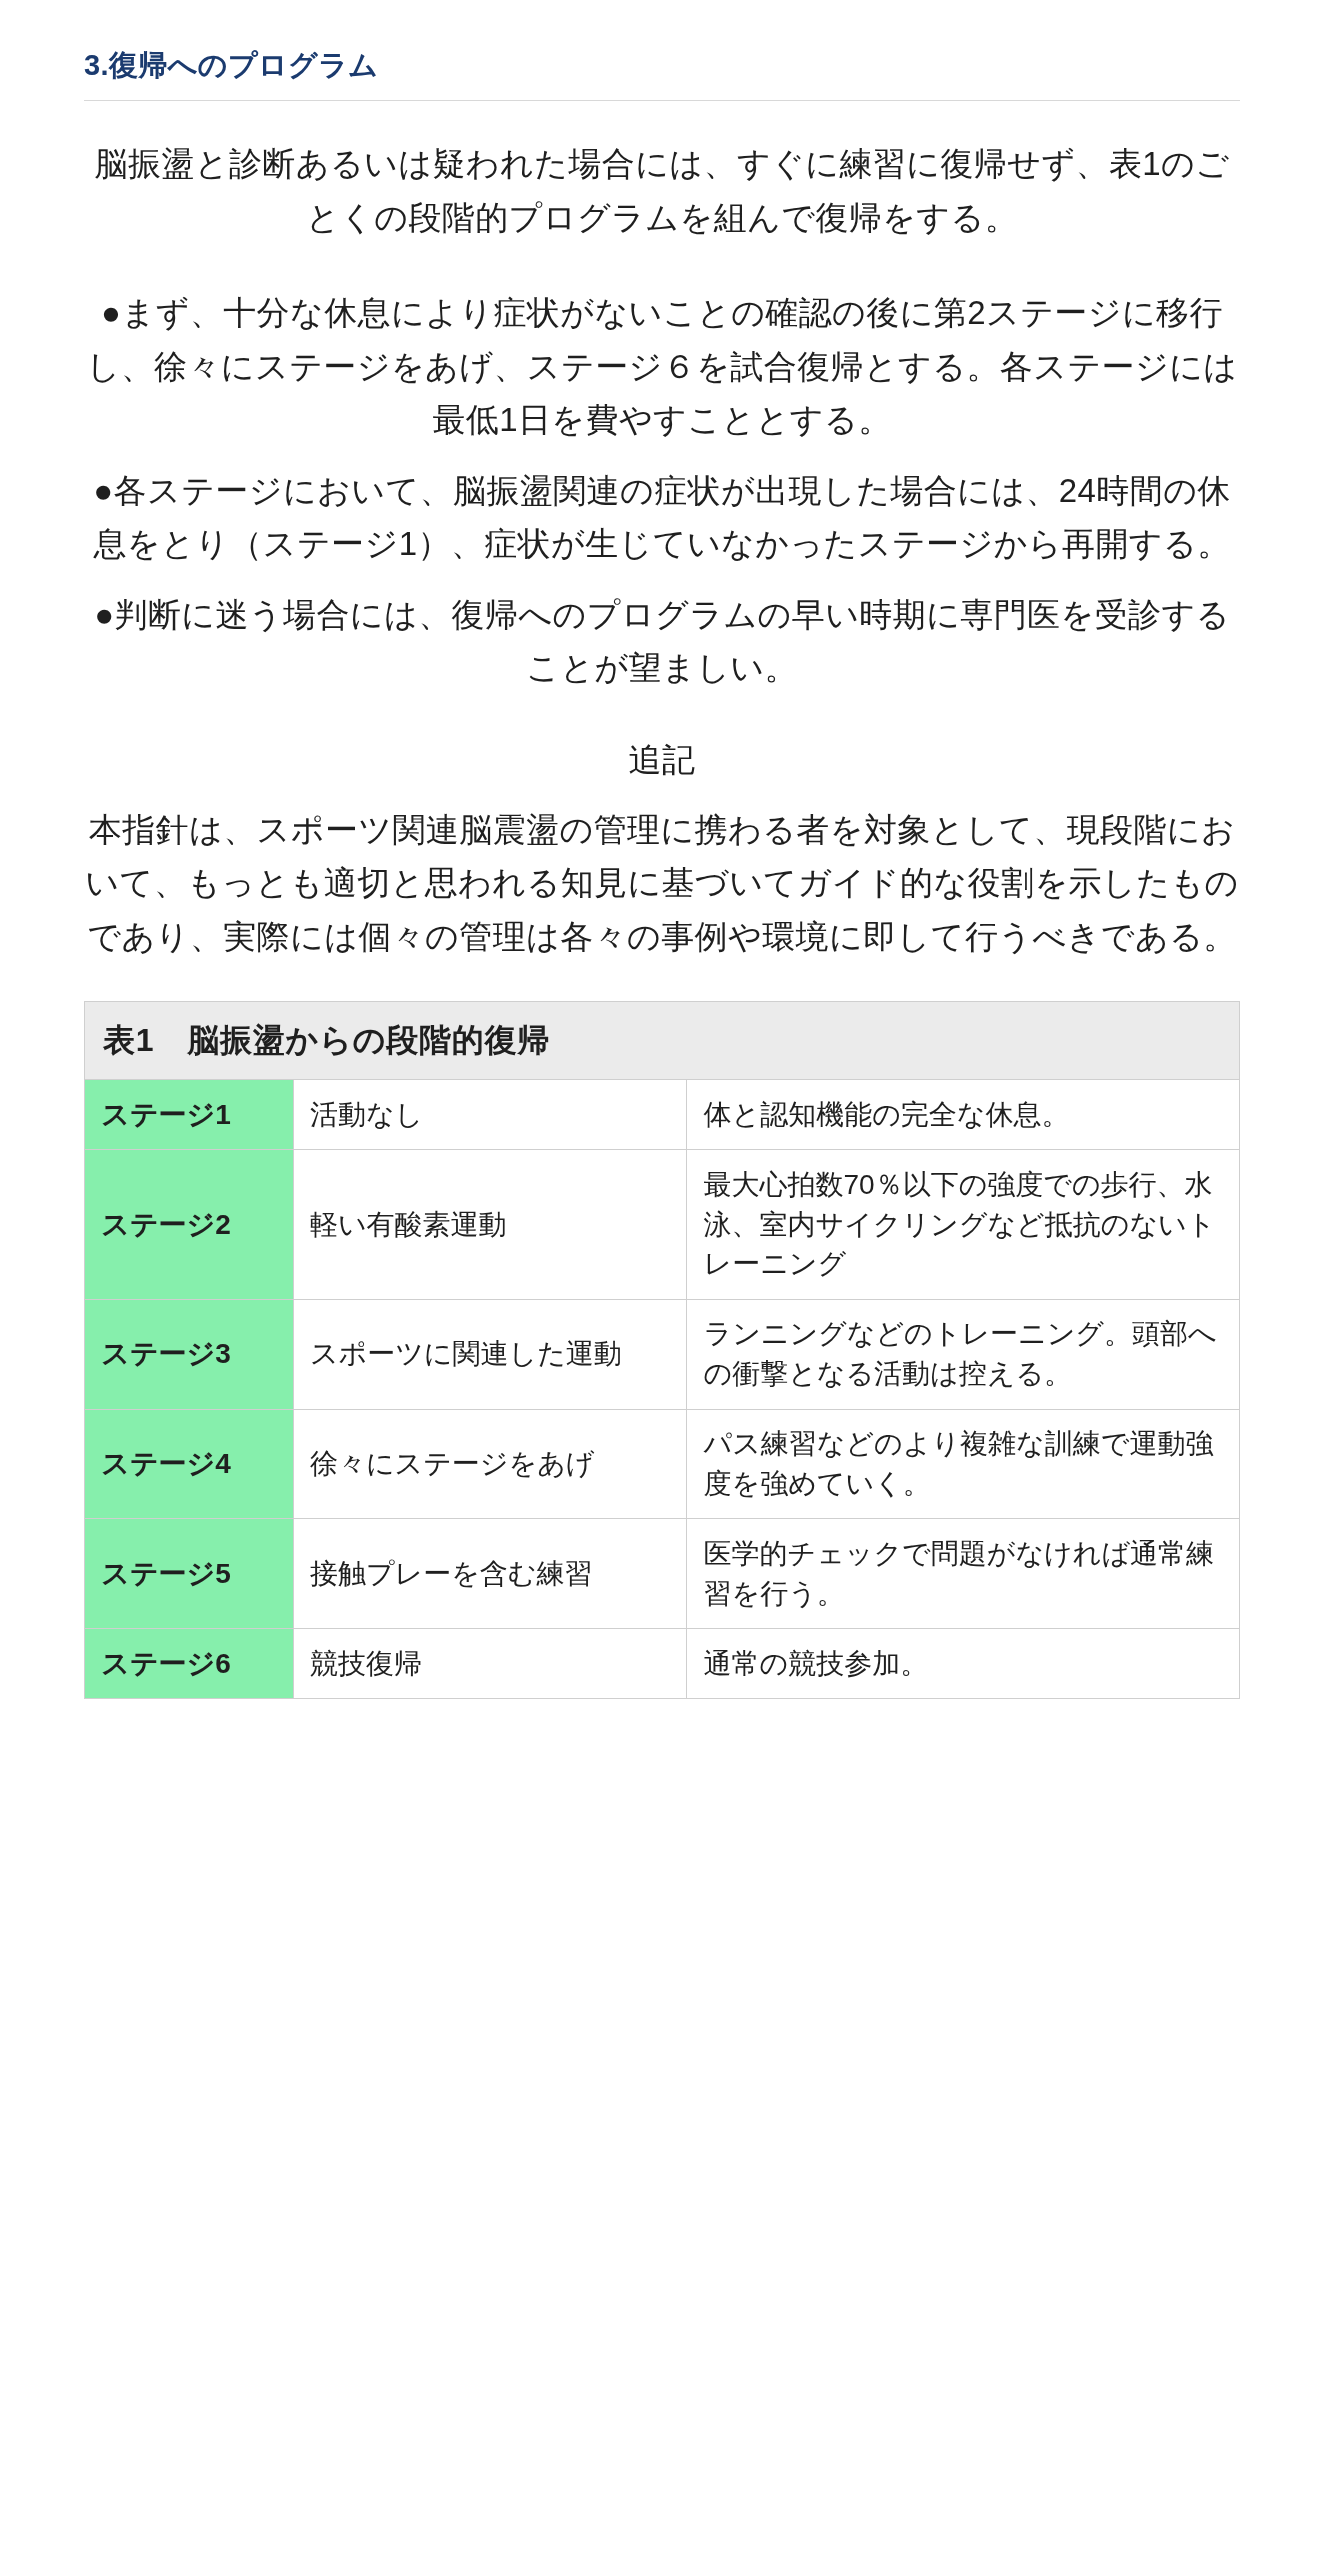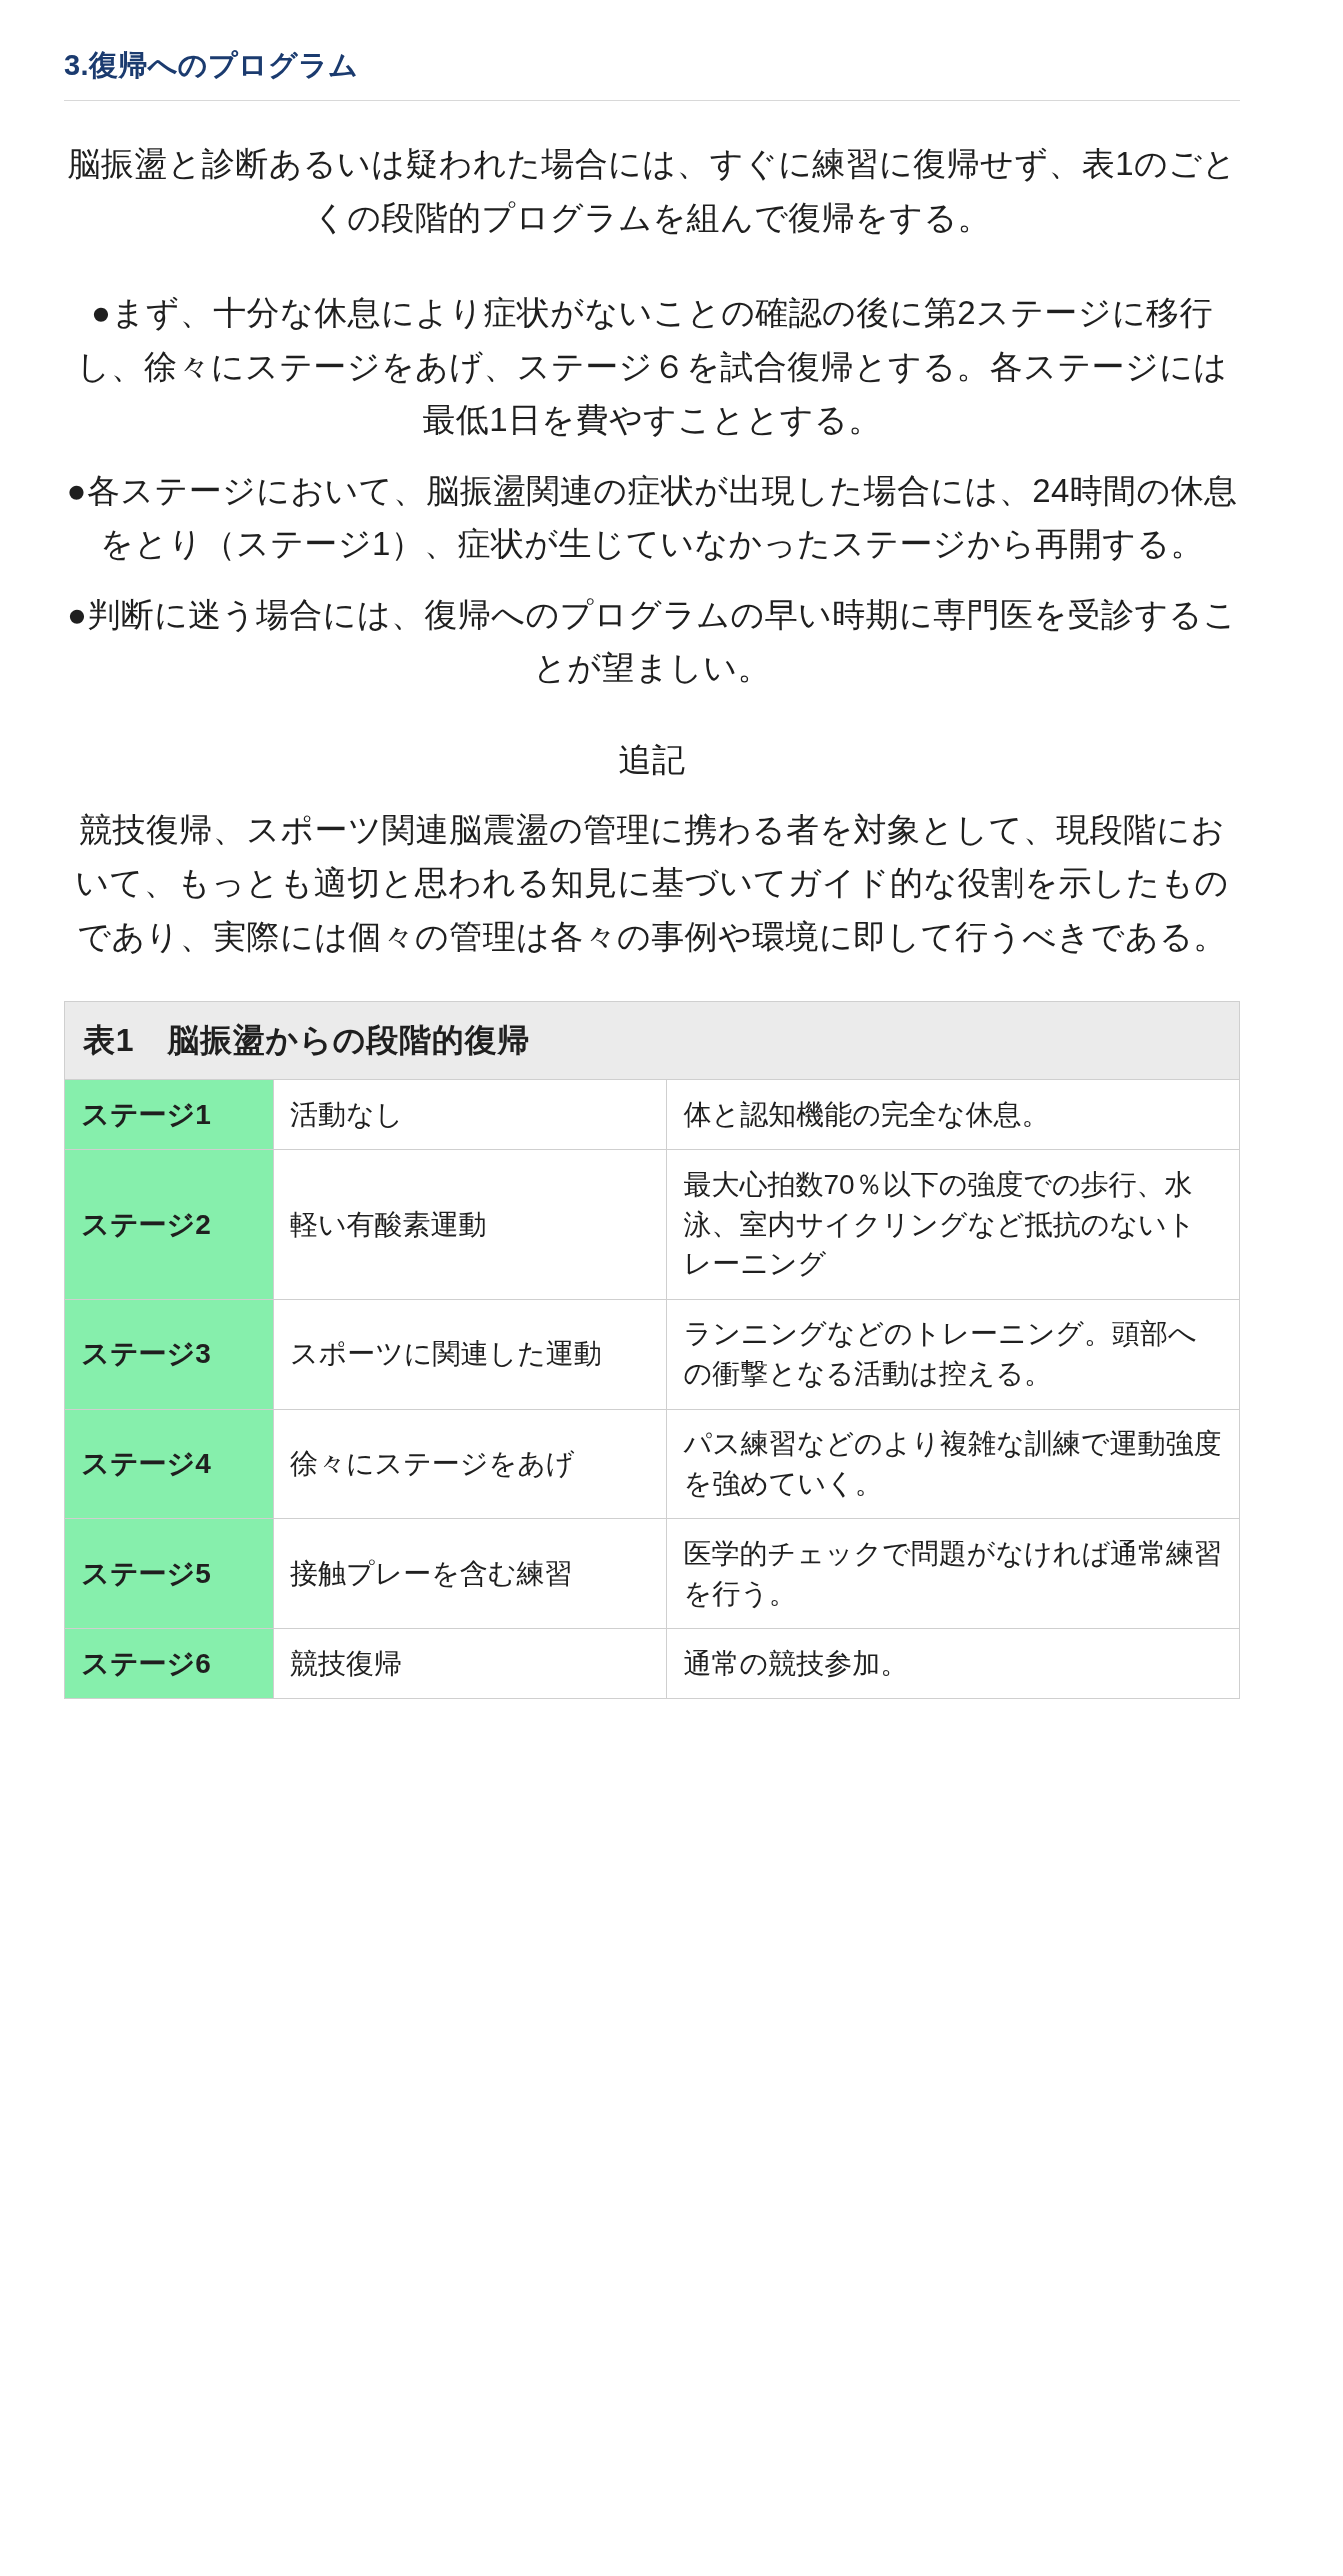--- a/index.html
+++ b/index.html
@@ -10,21 +10,21 @@
   body {
     width: 1344px;
     min-height: 2576px;
     font-family: "Liberation Sans", "DejaVu Sans", sans-serif;
     color: #222222;
     -webkit-font-smoothing: antialiased;
   }
   .page {
     box-sizing: border-box;
     width: 1304px;
-    padding: 33px 64px 0 64px;
+    padding: 33px 64px 0 84px;
   }
   
   .section-heading {
     font-size: 29px;
     font-weight: bold;
     color: #1b3b6f;
     letter-spacing: 0.4px;
     margin: 14.7px 0 0 0;
     padding: 0 0 18px 0;
     line-height: 1.2;
@@ -109,21 +109,21 @@
   <p class="para">●まず、十分な休息により症状がないことの確認の後に第2ステージに移行し、徐々にステージをあげ、ステージ６を試合復帰とする。各ステージには最低1日を費やすこととする。</p>
 
   <p class="para">●各ステージにおいて、脳振盪関連の症状が出現した場合には、24時間の休息をとり（ステージ1）、症状が生じていなかったステージから再開する。</p>
 
   <p class="para">●判断に迷う場合には、復帰へのプログラムの早い時期に専門医を受診することが望ましい。</p>
 
   <div class="gap-medium"></div>
 
   <p class="para">追記</p>
 
-  <p class="para">競技復帰、スポーツ関連脳震盪の管理に携わる者を対象として、現段階において、もっとも適切と思われる知見に基づいてガイド的な役割を示したものであり、実際には個々の管理は各々の事例や環境に即して行うべきである。</p>
+  <p class="para">本指針は、スポーツ関連脳震盪の管理に携わる者を対象として、現段階において、もっとも適切と思われる知見に基づいてガイド的な役割を示したものであり、実際には個々の管理は各々の事例や環境に即して行うべきである。</p>
 
   <div class="table-wrap">
     <table class="stage-table">
       <caption>表1　脳振盪からの段階的復帰</caption>
       <tbody>
         <tr>
           <td class="col-stage">ステージ1</td>
           <td class="col-activity">活動なし</td>
           <td class="col-desc">体と認知機能の完全な休息。</td>
         </tr>

